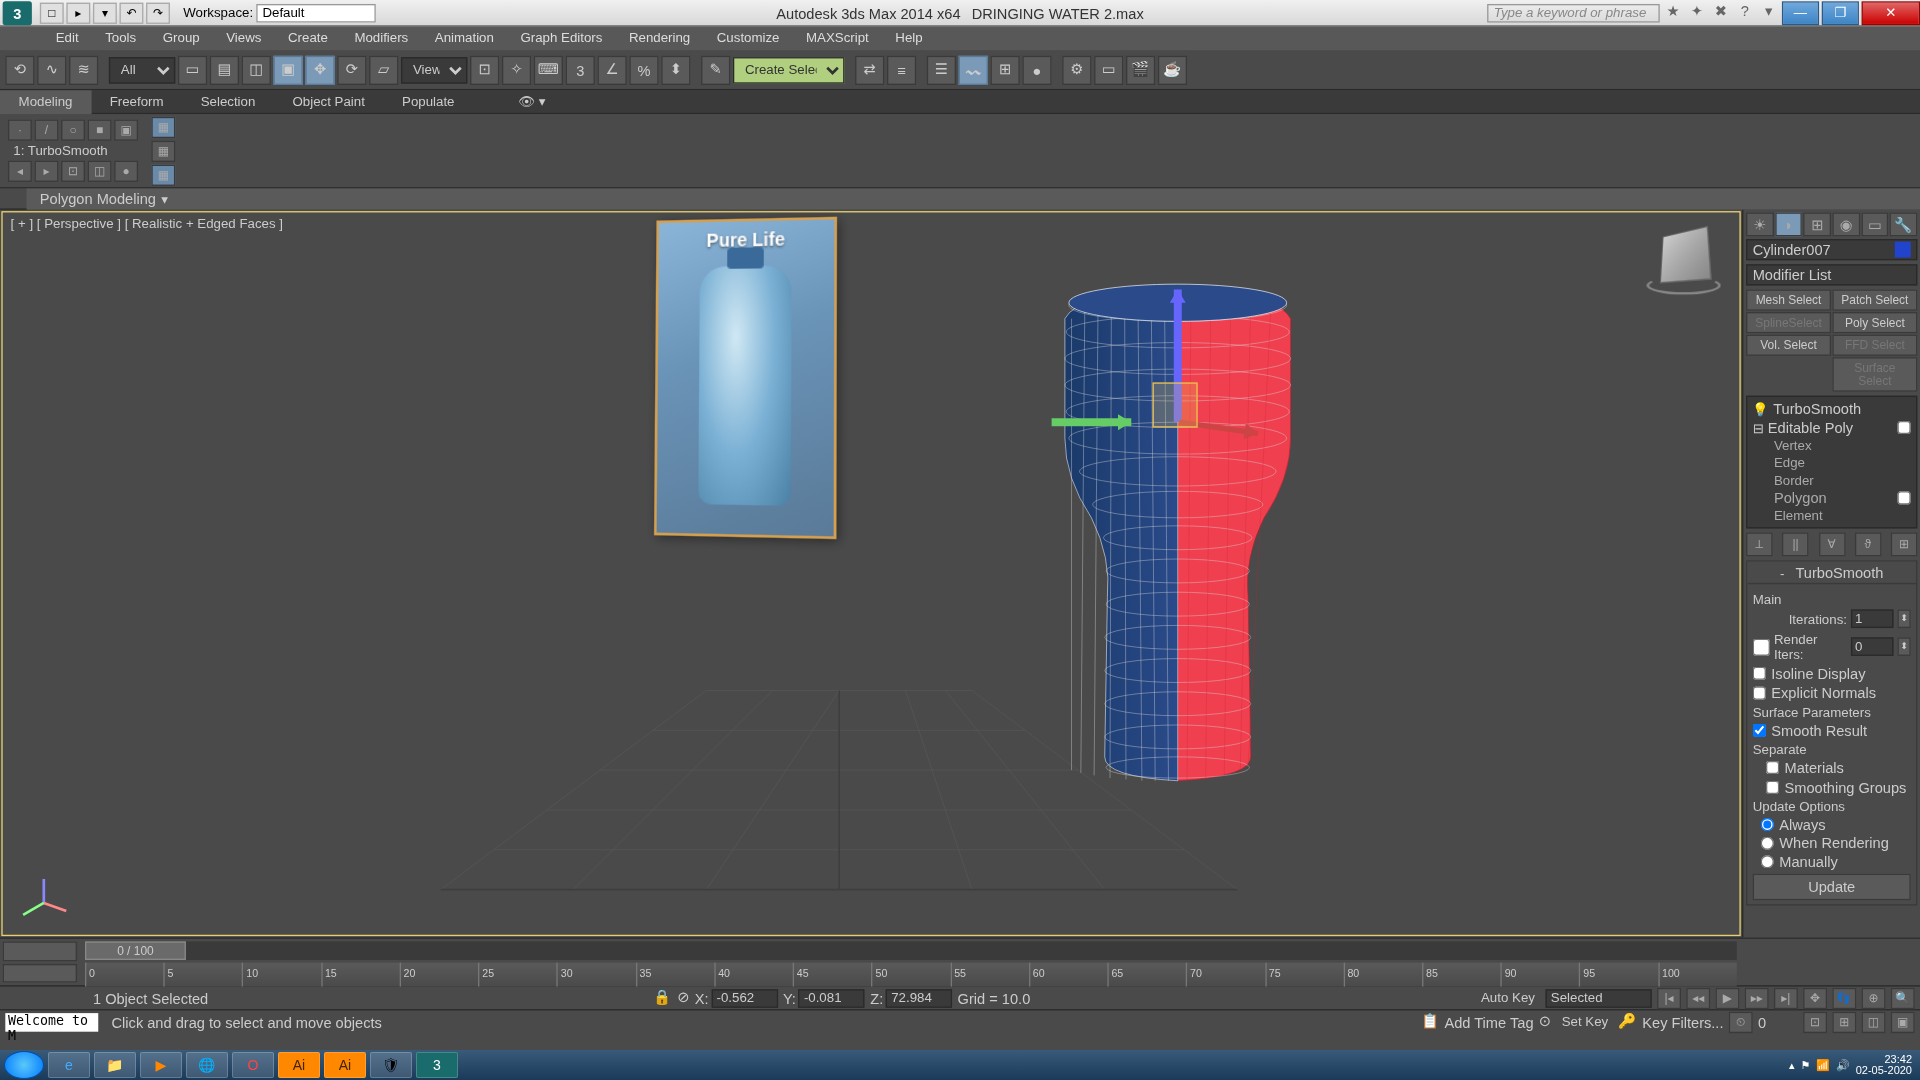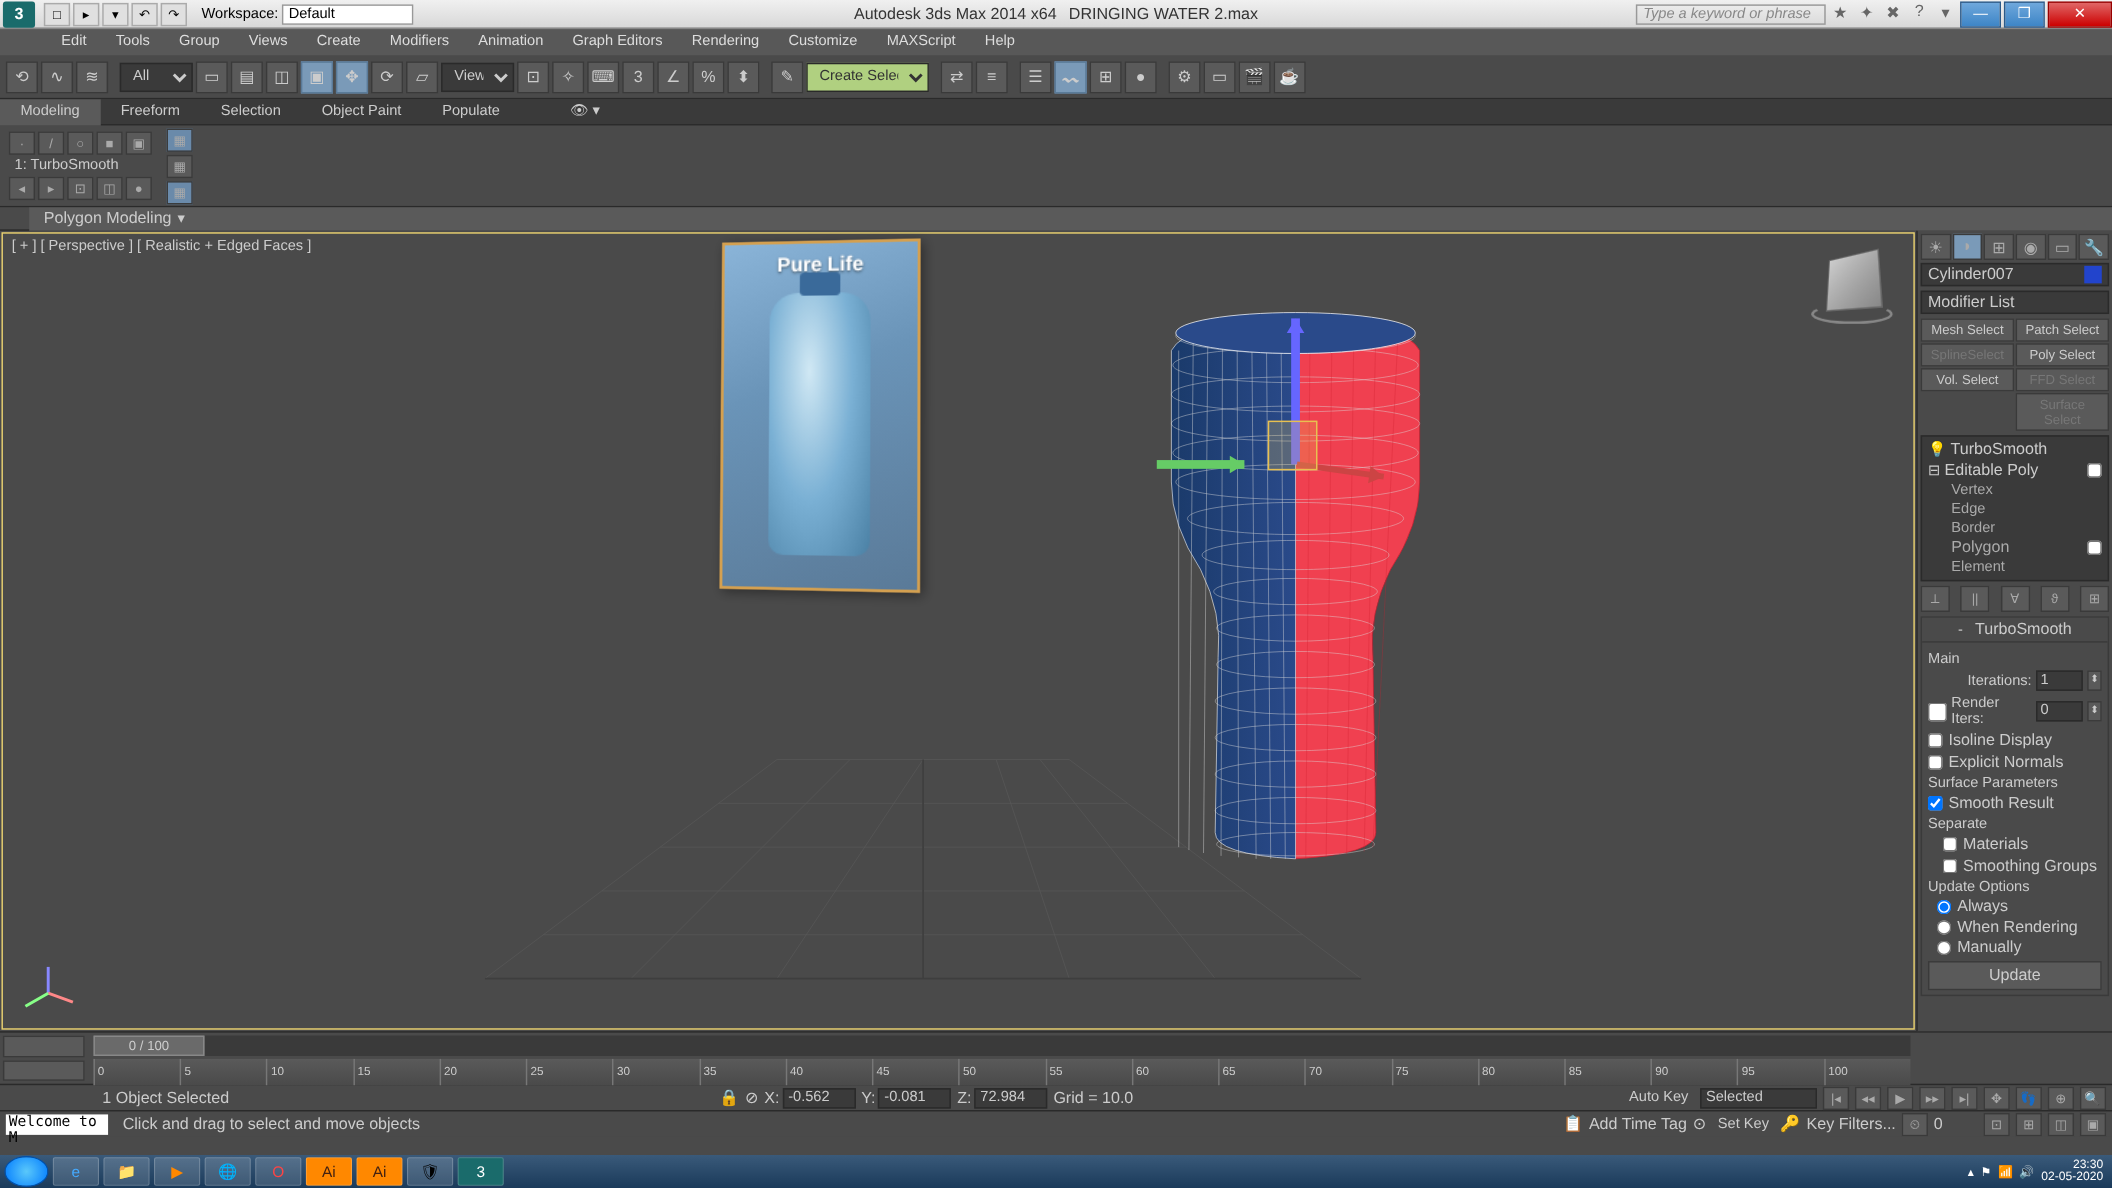--- a/index.html
+++ b/index.html
@@ -562,17 +562,17 @@
   <div class="task-btn" style="background:#f80;color:#421">Ai</div>
   <div class="task-btn" style="background:#f80;color:#421">Ai</div>
   <div class="task-btn">🛡</div>
   <div class="task-btn" style="background:#1a6b6b;color:#fff">3</div>
   <div class="tray">
     <span>▴</span>
     <span>⚑</span>
     <span>📶</span>
     <span>🔊</span>
     <div class="tray-time">
-      <div>23:30</div>
+      <div>23:42</div>
       <div>02-05-2020</div>
     </div>
   </div>
 </div>
 
 </body></html>

